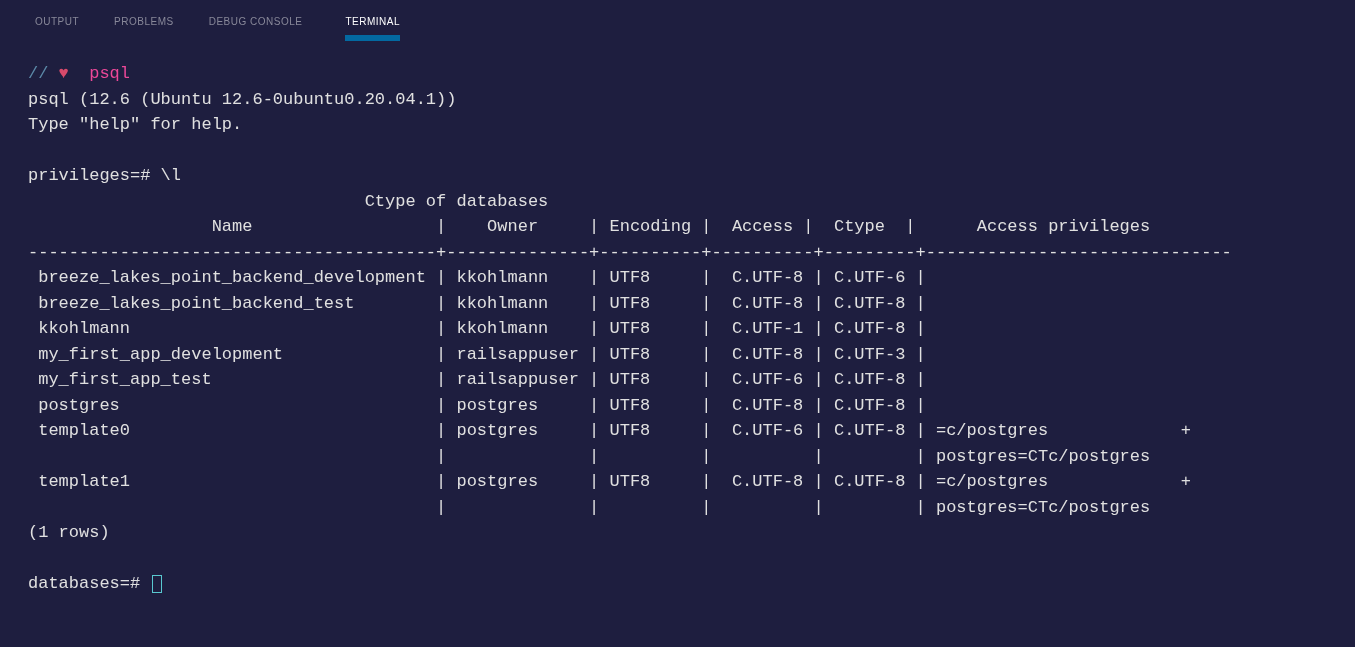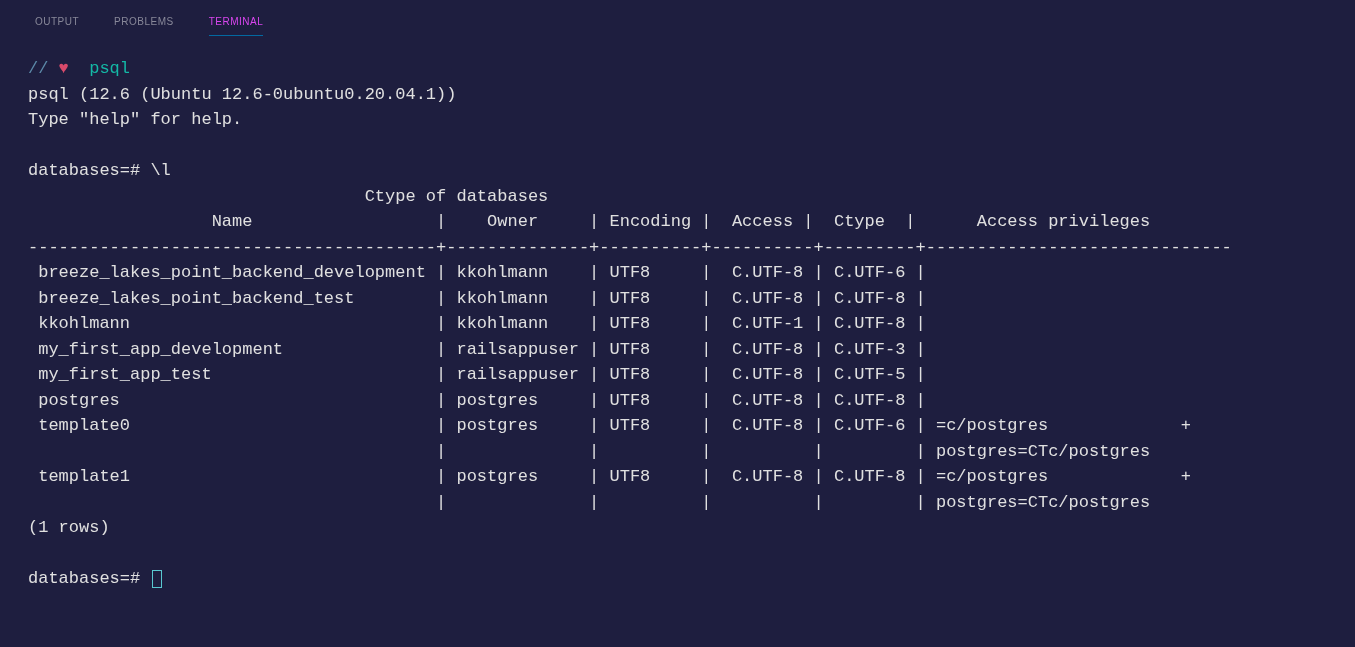--- a/index.html
+++ b/index.html
@@ -23,69 +23,71 @@
       font-family: -apple-system, BlinkMacSystemFont, 'Segoe UI', sans-serif;
       font-size: 10px;
     }
     .tab {
       color: #888899;
       padding: 6px 0 8px 0;
       cursor: pointer;
       letter-spacing: 0.5px;
     }
     .tab.active {
-      color: #d946ef;
-      border-bottom: 1px solid #0369a1;
+      color: #ffffff;
+      border-bottom: 6px solid #0369a1;
+      margin-left: 8px;
     }
     .terminal-content {
       padding: 20px 0 0 28px;
       line-height: 1.5;
       font-size: 17px;
       white-space: pre;
     }
     .comment-slashes {
       color: #5c89a8;
     }
     .heart {
       color: #d84a6b;
     }
     .cmd {
-      color: #14b8a6;
+      color: #ec4899;
     }
     .cursor-box {
       display: inline-block;
       width: 10px;
       height: 18px;
       border: 1px solid #59c8d0;
       vertical-align: text-bottom;
       margin-left: 2px;
     }
   </style>
 </head>
 <body>
 
 <div class="tab-bar">
   <div class="tab">OUTPUT</div>
   <div class="tab">PROBLEMS</div>
+  <div class="tab">DEBUG CONSOLE</div>
   <div class="tab active">TERMINAL</div>
 </div>
 
 <div class="terminal-content"><span><span class="comment-slashes">//</span> <span class="heart">♥</span>  <span class="cmd">psql</span></span>
 <span>psql (12.6 (Ubuntu 12.6-0ubuntu0.20.04.1))</span>
 <span>Type "help" for help.</span>
 <span></span>
-<span>databases=# \l</span>
+<span>privileges=# \l</span>
 <span>                                 Ctype of databases                                                                     </span>
 <span>                  Name                  |    Owner     | Encoding |  Access |  Ctype  |      Access privileges        </span>
 <span>----------------------------------------+--------------+----------+----------+---------+------------------------------</span>
 <span> breeze_lakes_point_backend_development | kkohlmann    | UTF8     |  C.UTF-8 | C.UTF-6 |                              </span>
 <span> breeze_lakes_point_backend_test        | kkohlmann    | UTF8     |  C.UTF-8 | C.UTF-8 |                              </span>
 <span> kkohlmann                              | kkohlmann    | UTF8     |  C.UTF-1 | C.UTF-8 |                              </span>
 <span> my_first_app_development               | railsappuser | UTF8     |  C.UTF-8 | C.UTF-3 |                              </span>
-<span> my_first_app_test                      | railsappuser | UTF8     |  C.UTF-8 | C.UTF-5 |                              </span>
+<span> my_first_app_test                      | railsappuser | UTF8     |  C.UTF-6 | C.UTF-8 |                              </span>
 <span> postgres                               | postgres     | UTF8     |  C.UTF-8 | C.UTF-8 |                              </span>
-<span> template0                              | postgres     | UTF8     |  C.UTF-8 | C.UTF-6 | =c/postgres             +</span>
+<span> template0                              | postgres     | UTF8     |  C.UTF-6 | C.UTF-8 | =c/postgres             +</span>
 <span>                                        |              |          |          |         | postgres=CTc/postgres</span>
 <span> template1                              | postgres     | UTF8     |  C.UTF-8 | C.UTF-8 | =c/postgres             +</span>
 <span>                                        |              |          |          |         | postgres=CTc/postgres</span>
 <span>(1 rows)</span>
 <span></span>
 <span><span>databases=# </span><span class="cursor-box"></span></span></div>
 
 </body></html>

